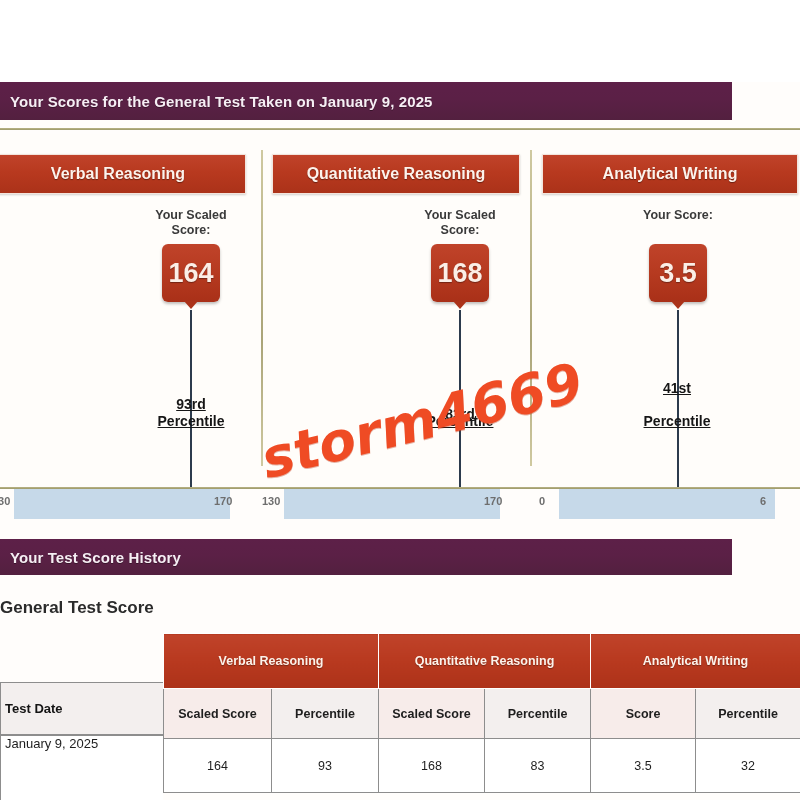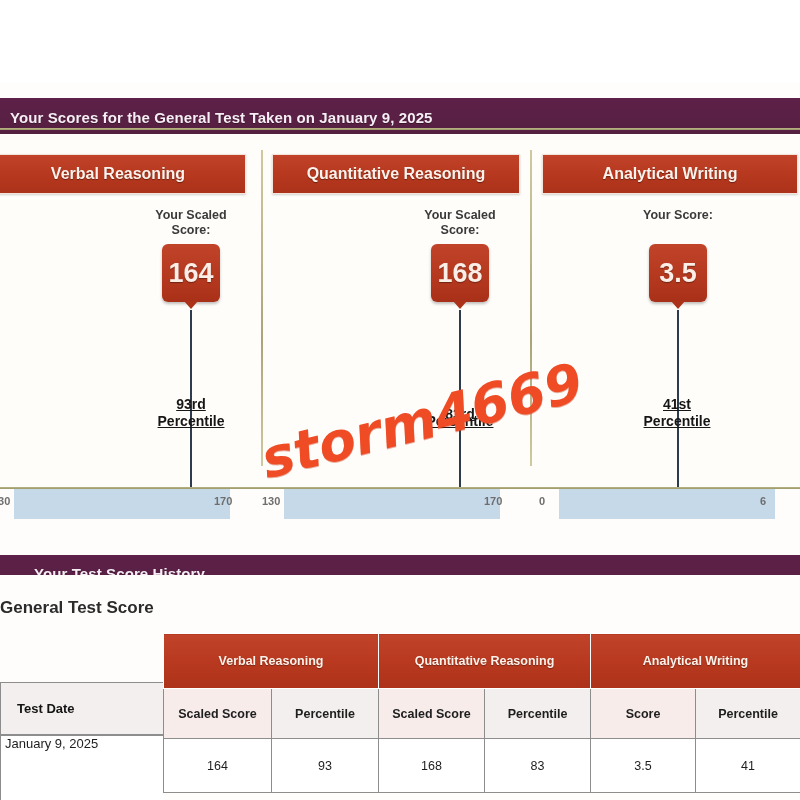--- a/index.html
+++ b/index.html
@@ -9,31 +9,31 @@
     font-family:"Liberation Sans", sans-serif;
     position:relative;
   }
   .page{position:absolute;left:0;top:0;width:800px;height:800px;background:#fffdfb;}
 
   
   .top-gap{position:absolute;left:0;top:0;width:800px;height:82px;background:#ffffff;}
 
   
   .purple-bar{
-    position:absolute;left:0;width:800px;
+    position:absolute;left:0;width:732px;
     background:linear-gradient(180deg,#5d2048 0%,#5b2046 45%,#53203f 100%);
-    display:flex;align-items:center;margin-top:16px;
+    display:flex;align-items:center;
   }
   .purple-bar .ttl{
     color:#f6eef4;font-size:15px;font-weight:700;
     letter-spacing:.1px;padding-left:10px;white-space:nowrap;
     text-shadow:0 1px 0 rgba(0,0,0,.35);
   }
   #scores-header{top:82px;height:38px;}
-  #history-header{top:539px;height:36px;padding-left:24px;}
+  #history-header{top:539px;height:36px;}
 
   
   .olive-rule{position:absolute;left:0;width:800px;height:2px;
     background:linear-gradient(180deg,#b9b487 0%,#9c9868 100%);}
 
   
   .cards{position:absolute;left:0;top:134px;width:800px;height:354px;background:#fffdfa;}
   .vdiv{position:absolute;top:16px;width:2px;height:316px;
     background:linear-gradient(180deg,#cfc9a0 0%,#aaa478 60%,#cfc9a0 100%);}
   #vdiv1{left:261px;}
@@ -118,21 +118,21 @@
   .sub-head{
     background:#f3efee !important;font-weight:700;font-size:13px;height:49px;color:#141414;
   }
   .sub-head.tint{background:#f7ecea !important;}
   .data-cell{height:53px;font-size:13px;}
   .rowlabel{
     position:absolute;left:0;top:682px;width:163px;height:53px;
     background:#f3efee;border:1px solid #8d8d8d;border-right:none;
     display:flex;align-items:center;box-sizing:border-box;
   }
-  .rowlabel span{font-size:13px;font-weight:700;color:#141414;padding-left:16px;}
+  .rowlabel span{font-size:13px;font-weight:700;color:#141414;padding-left:4px;}
   .datelabel{
     position:absolute;left:0;top:735px;width:163px;height:68px;
     background:#ffffff;border:1px solid #8d8d8d;border-right:none;
     display:flex;box-sizing:border-box;
   }
   .datelabel span{font-size:13px;color:#1e1e1e;padding-left:4px;}
   .corner-blank{
     position:absolute;left:0;top:633px;width:163px;height:49px;background:#fffdfb;
   }
 
@@ -201,21 +201,21 @@
         <span>Analytical Writing</span>
       </div>
       <div class="score-label" style="left:88px;">Your Score:</div>
       <div class="score-box" style="left:113px;">
         <span>3.5</span>
       </div>
       <div class="needle" style="left:141px;top:176px;height:180px;"></div>
       <div class="scale" style="left:23px;width:216px;"></div>
       <div class="scale-min" style="left:3px;">0</div>
       <div class="scale-max" style="left:224px;">6</div>
-      <div class="pct" style="left:71px;top:262px;">41st</div>
+      <div class="pct" style="left:71px;top:246px;">41st</div>
       <div class="pct" style="left:71px;top:279px;">Percentile</div>
     </div>
   </div>
 
   <div class="olive-rule" style="top:487px;"></div>
 
   <div class="purple-bar" id="history-header">
     <div class="ttl">Your Test Score History</div>
   </div>
 
@@ -256,20 +256,20 @@
         <th class="sub-head">Percentile</th>
       </tr>
     </thead>
     <tbody>
       <tr>
         <td class="data-cell">164</td>
         <td class="data-cell">93</td>
         <td class="data-cell">168</td>
         <td class="data-cell">83</td>
         <td class="data-cell">3.5</td>
-        <td class="data-cell">41</td>
+        <td class="data-cell">32</td>
       </tr>
     </tbody>
   </table>
 
   <div class="watermark">storm4669</div>
 
 </div>
 
 </body></html>

